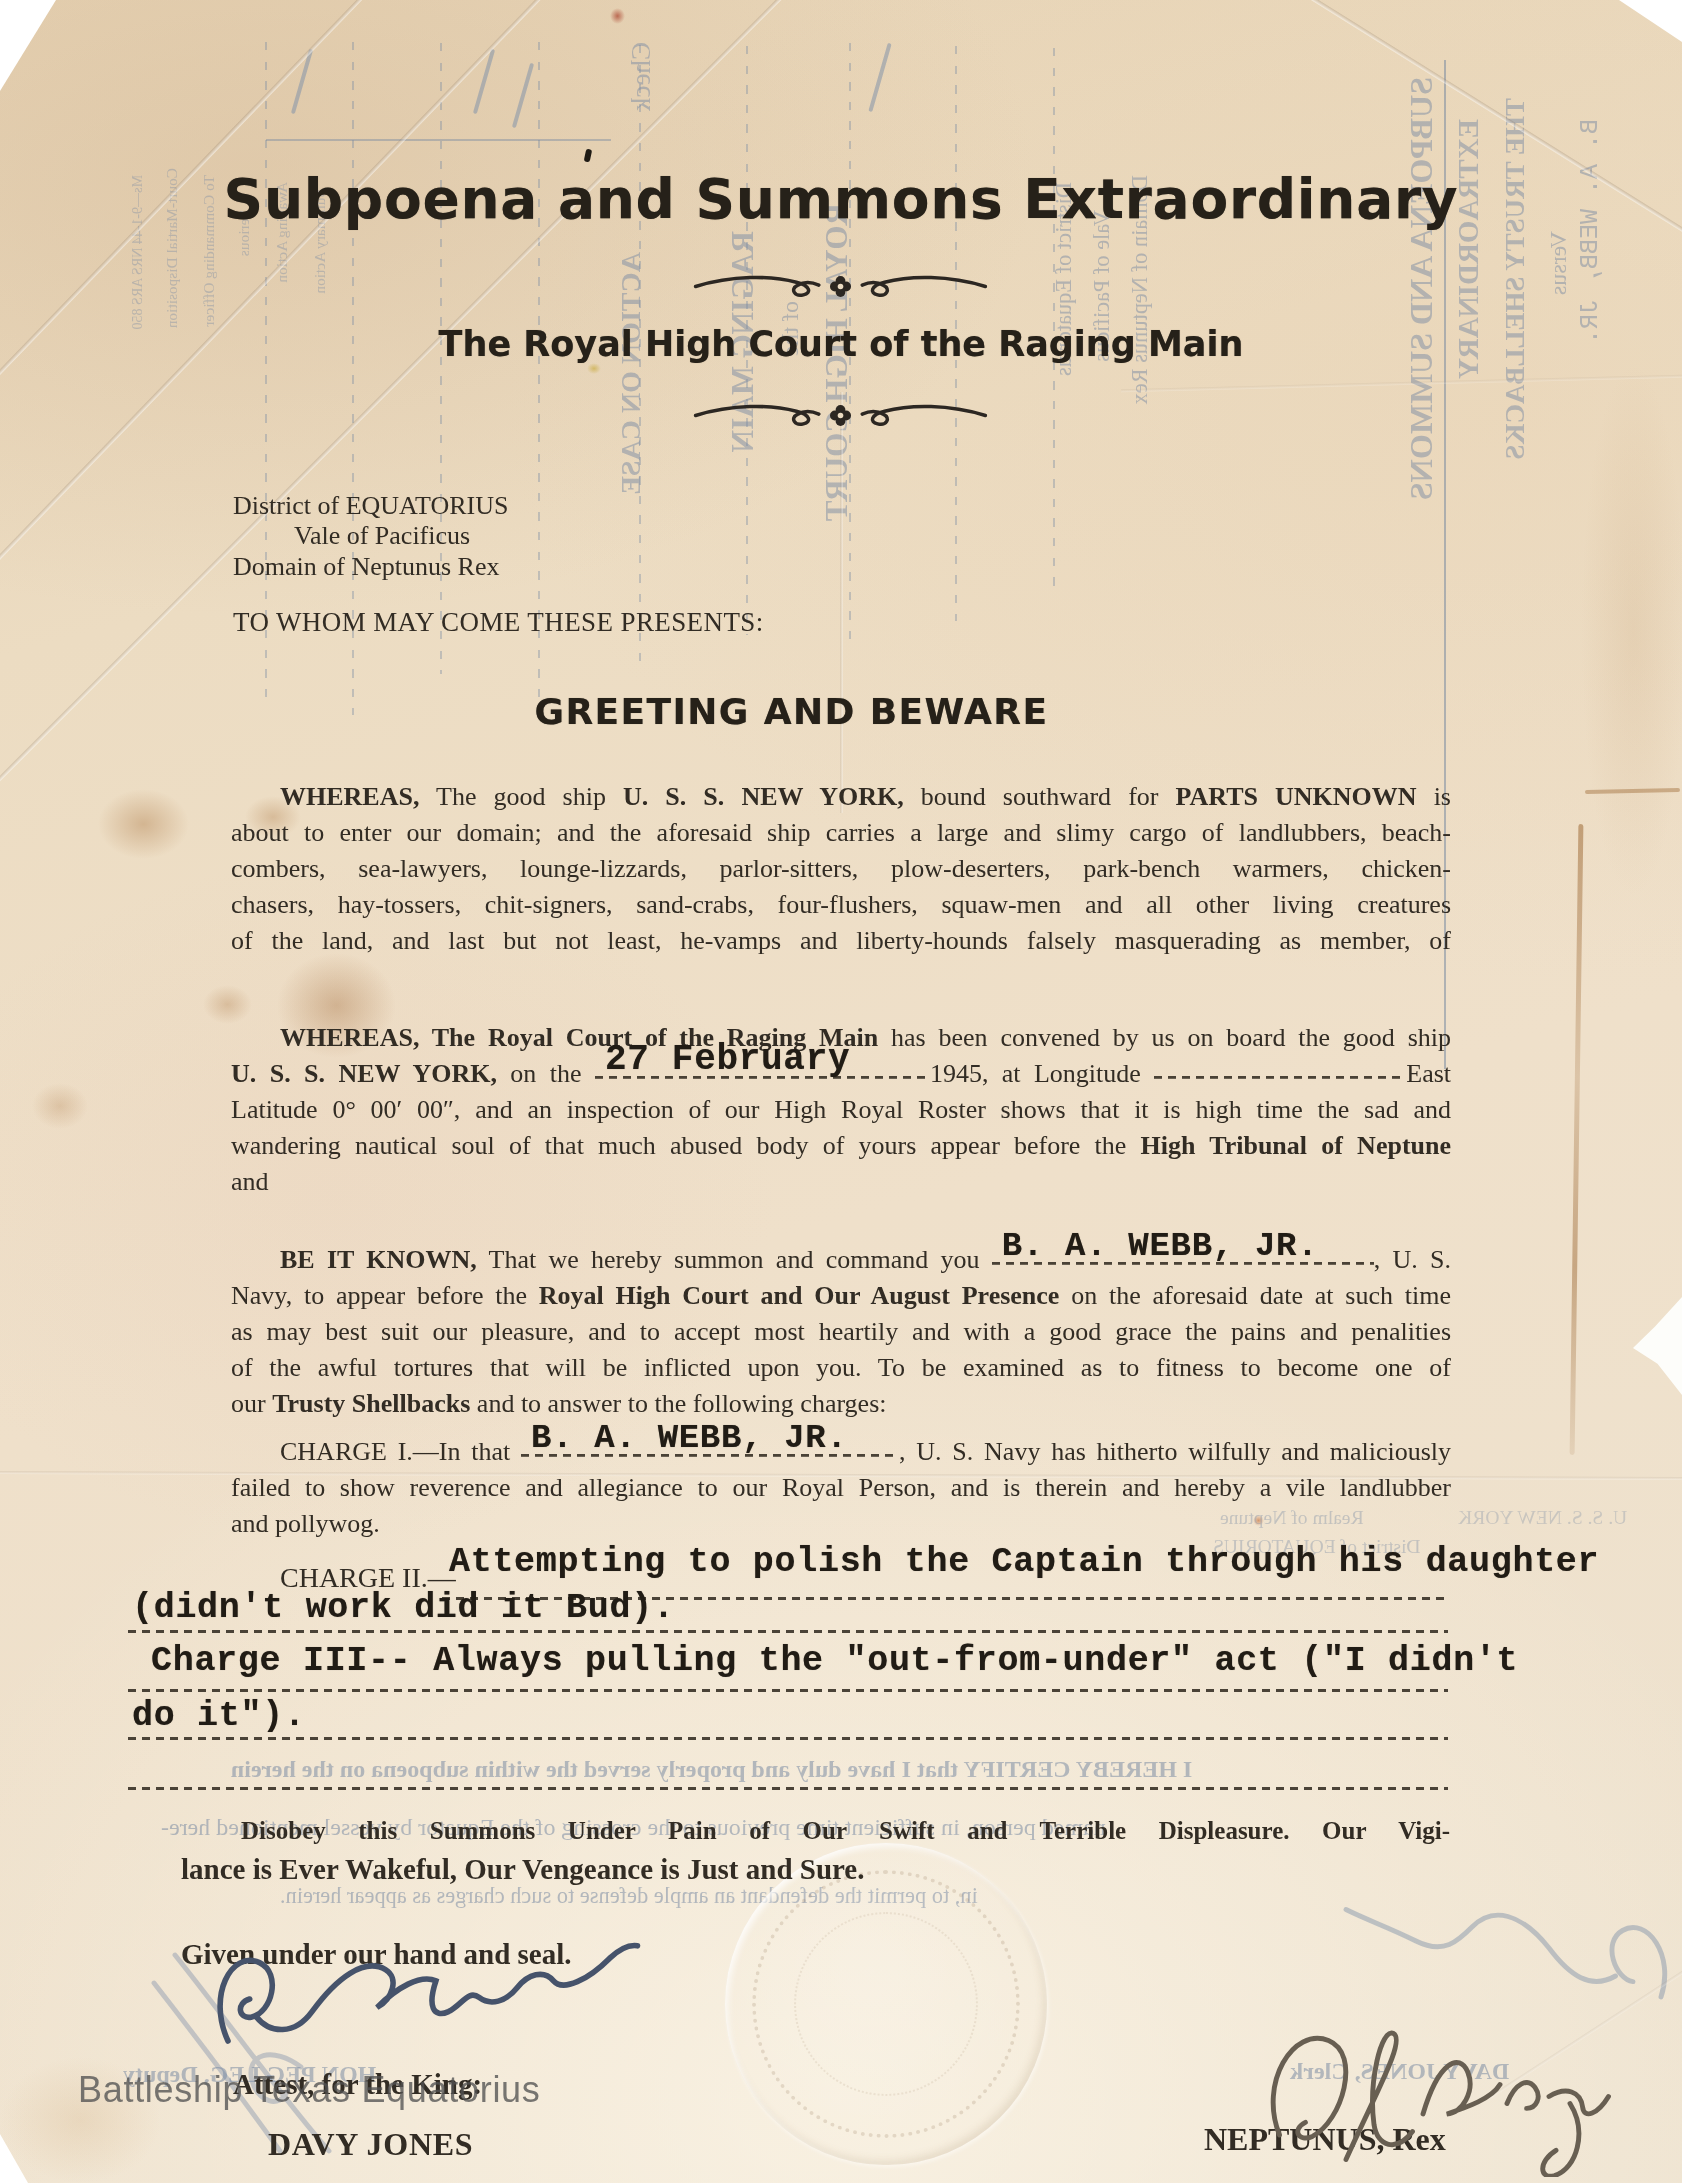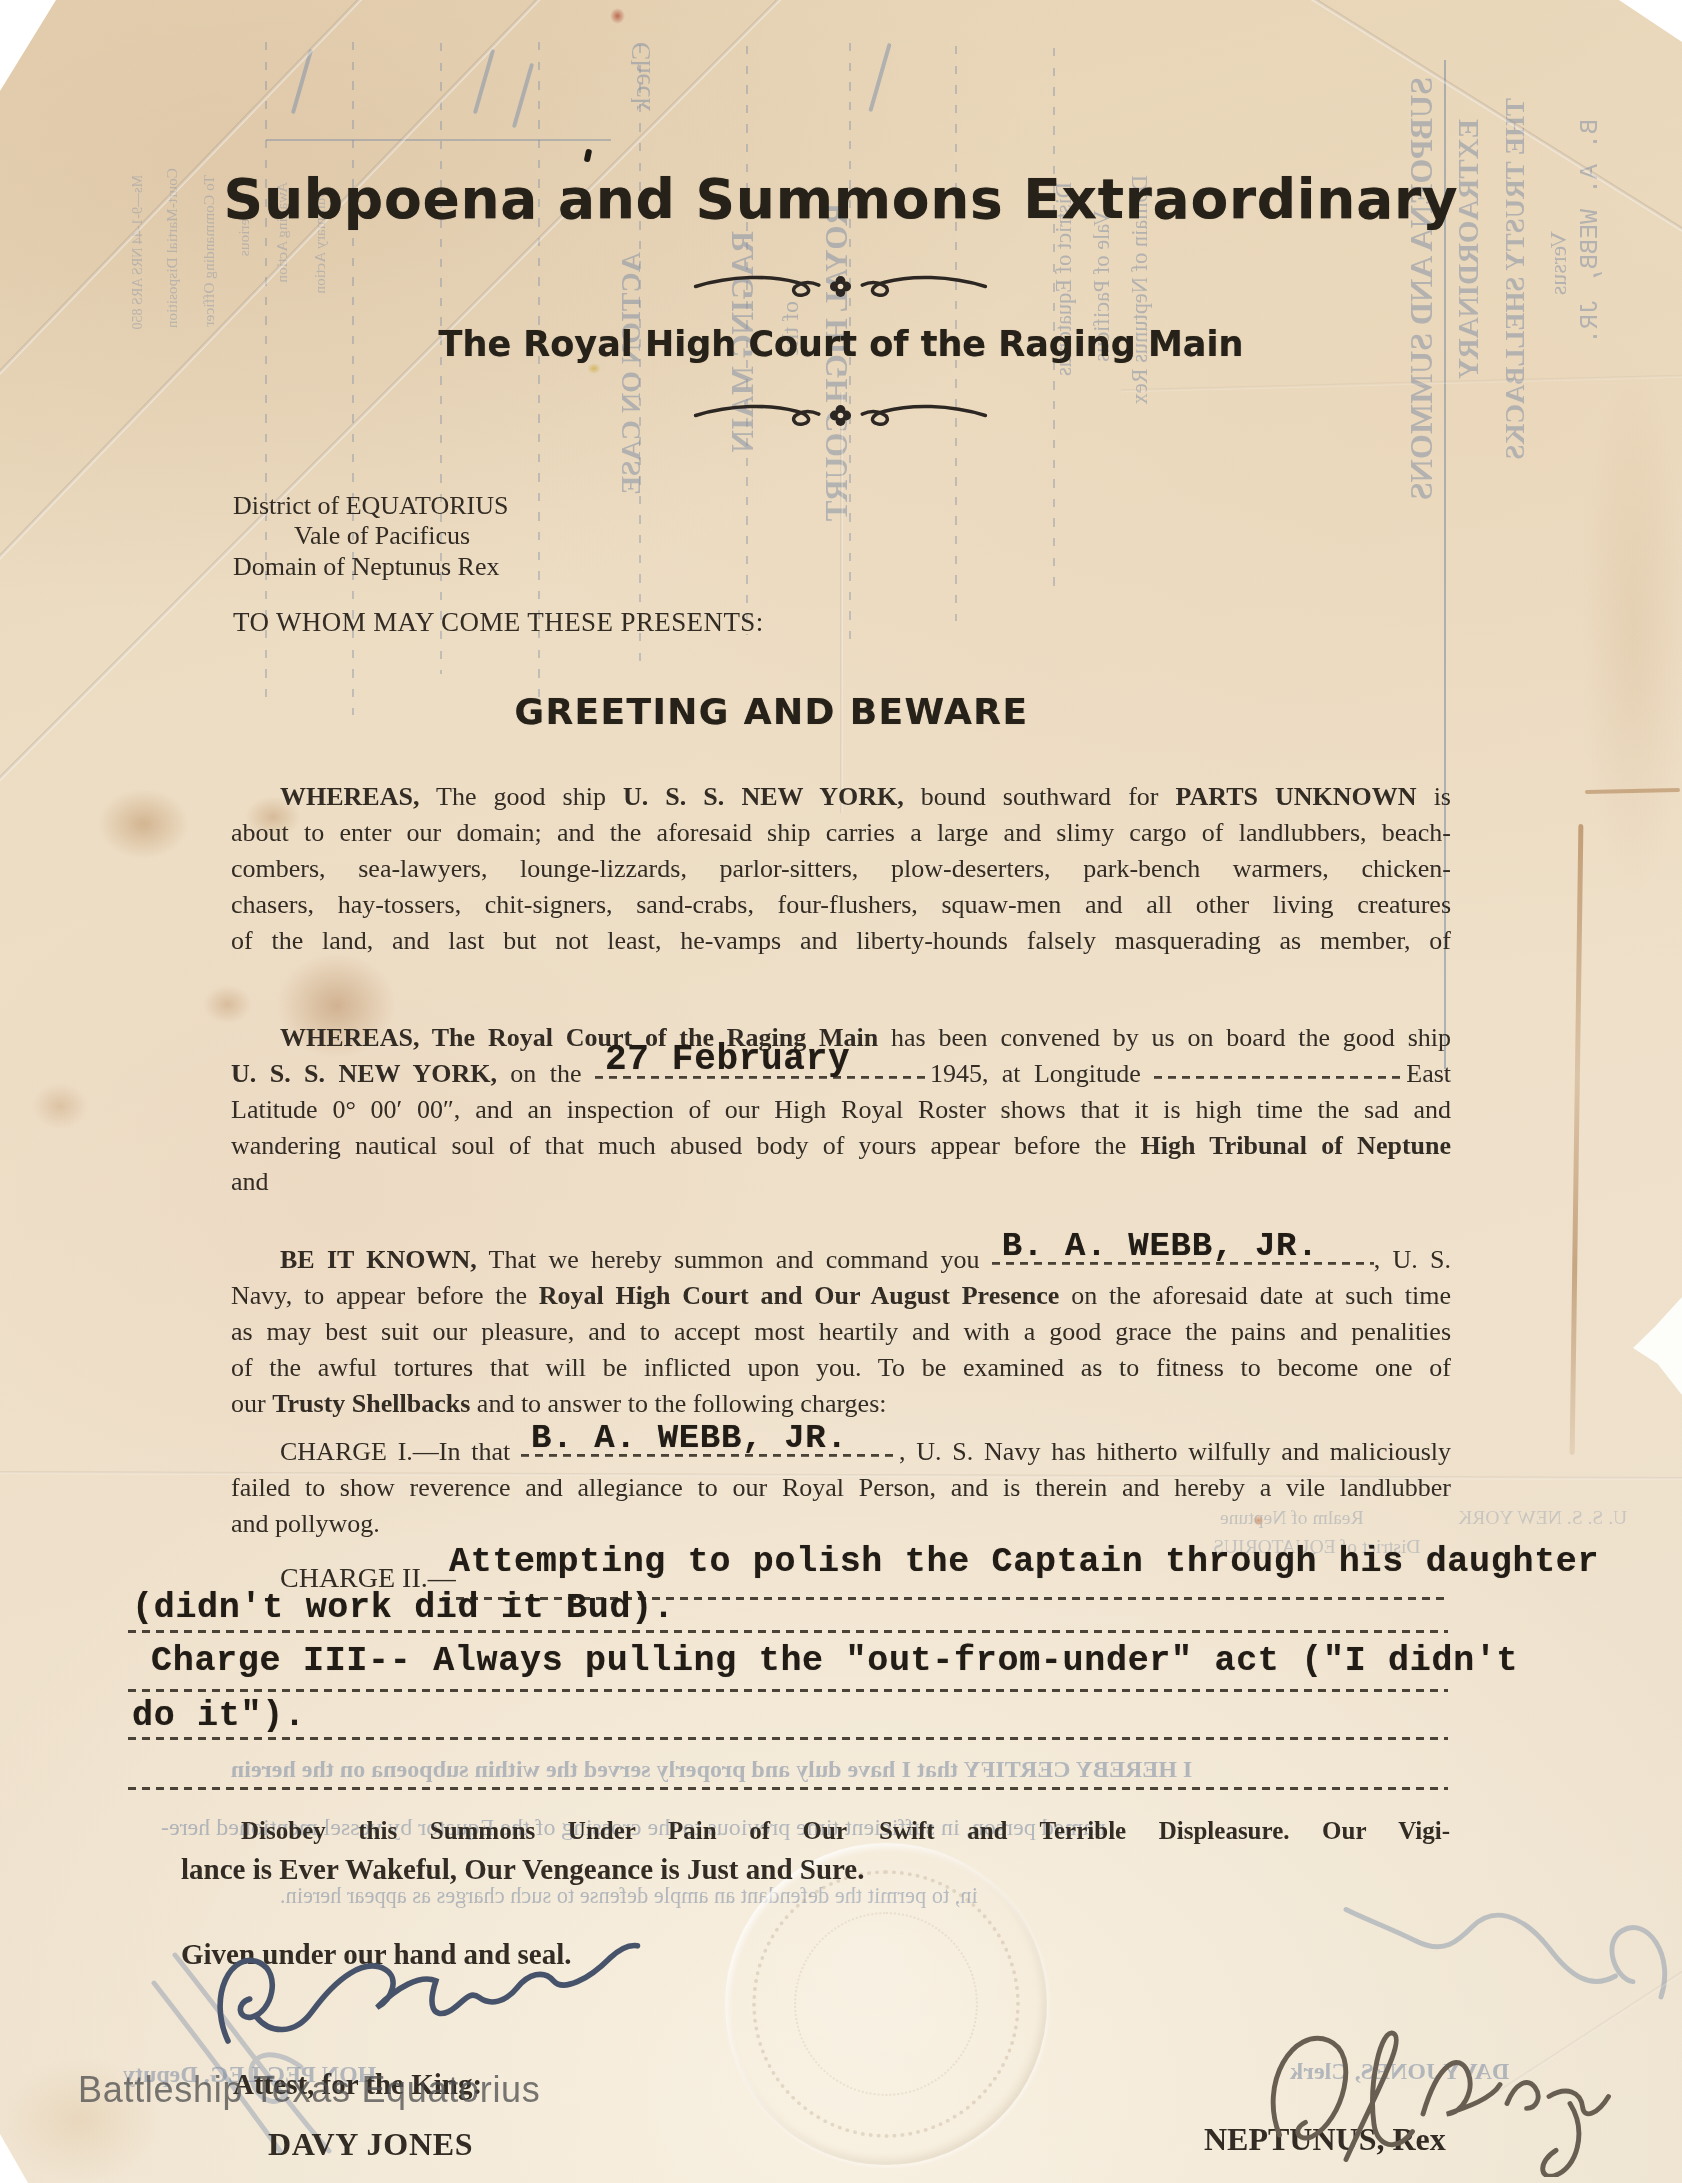--- a/index.html
+++ b/index.html
@@ -175,21 +175,21 @@
     </g>
     <circle cx="215" cy="22" r="4" fill="#ecdcc3"></circle>
   </svg>
 
   <div class="serifline" style="left:233px;top:491px;font-size:26px;">District of EQUATORIUS</div>
   <div class="serifline" style="left:294px;top:521px;font-size:26px;">Vale of Pacificus</div>
   <div class="serifline" style="left:233px;top:552px;font-size:26px;">Domain of Neptunus Rex</div>
 
   <div class="serifline" style="left:233px;top:607px;font-size:27px;letter-spacing:0.4px;">TO WHOM MAY COME THESE PRESENTS:</div>
 
-  <div class="abs display" style="left:0;top:691px;width:1543px;text-align:center;font-size:36px;letter-spacing:1.4px;z-index:12;">GREETING AND BEWARE</div>
+  <div class="abs display" style="left:0;top:691px;width:1543px;text-align:center;font-size:36px;letter-spacing:1.4px;z-index:12;padding-left:20px;">GREETING AND BEWARE</div>
 
   <div class="para" style="top:779px;">
     <div class="sline"><span class="ind"></span><span class="b">WHEREAS,</span><span> The good ship </span><span class="b">U. S. S. NEW YORK,</span><span> bound southward for </span><span class="b">PARTS UNKNOWN</span><span> is</span></div>
     <div class="sline">about to enter our domain; and the aforesaid ship carries a large and slimy cargo of landlubbers, beach-</div>
     <div class="sline">combers, sea-lawyers, lounge-lizzards, parlor-sitters, plow-deserters, park-bench warmers, chicken-</div>
     <div class="sline">chasers, hay-tossers, chit-signers, sand-crabs, four-flushers, squaw-men and all other living creatures</div>
     <div class="sline">of the land, and last but not least, he-vamps and liberty-hounds falsely masquerading as member, of</div>
   </div>
 
   <div class="para" style="top:1020px;">

